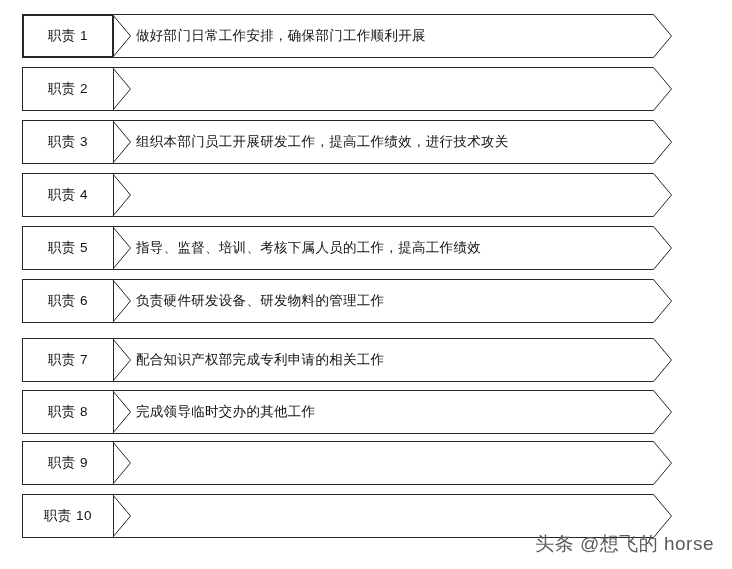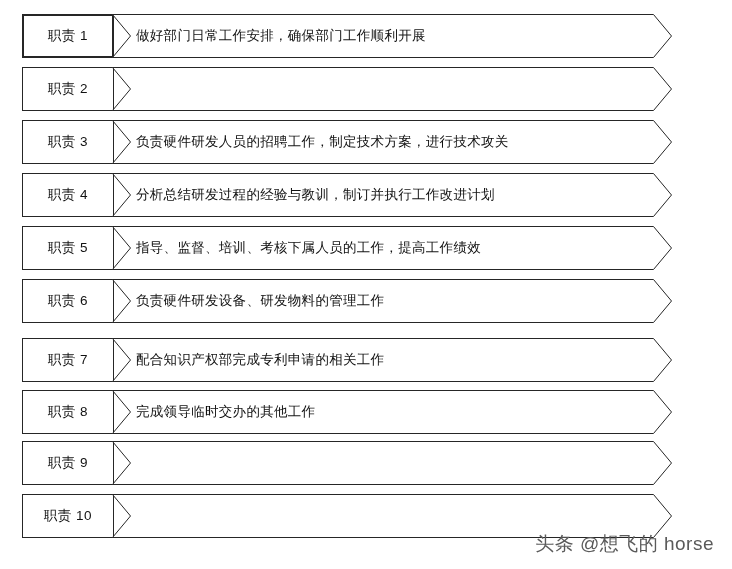--- a/index.html
+++ b/index.html
@@ -109,32 +109,31 @@
       </div>
     </div>
     <div class="row" style="top: 120px;">
       <div class="label-box">
         <span class="label-text">职责 3</span>
       </div>
       <div class="chevron">
         <svg width="560" height="44" viewBox="0 0 560 44">
           <polygon points="0.5,0.5 541.5,0.5 559.5,22 541.5,43.5 0.5,43.5 18.5,22" fill="#ffffff" stroke="#262626" stroke-width="1" stroke-linejoin="miter"></polygon>
         </svg>
-        <div class="ctext">负责硬件研发人员的招聘工作，制定技术方案，进行技术攻关</div>
+        <div class="ctext">组织本部门员工开展研发工作，提高工作绩效，进行技术攻关</div>
       </div>
     </div>
     <div class="row" style="top: 173px;">
       <div class="label-box">
         <span class="label-text">职责 4</span>
       </div>
       <div class="chevron">
         <svg width="560" height="44" viewBox="0 0 560 44">
           <polygon points="0.5,0.5 541.5,0.5 559.5,22 541.5,43.5 0.5,43.5 18.5,22" fill="#ffffff" stroke="#262626" stroke-width="1" stroke-linejoin="miter"></polygon>
         </svg>
-        <div class="ctext">分析总结研发过程的经验与教训，制订并执行工作改进计划</div>
       </div>
     </div>
     <div class="row" style="top: 226px;">
       <div class="label-box">
         <span class="label-text">职责 5</span>
       </div>
       <div class="chevron">
         <svg width="560" height="44" viewBox="0 0 560 44">
           <polygon points="0.5,0.5 541.5,0.5 559.5,22 541.5,43.5 0.5,43.5 18.5,22" fill="#ffffff" stroke="#262626" stroke-width="1" stroke-linejoin="miter"></polygon>
         </svg>

